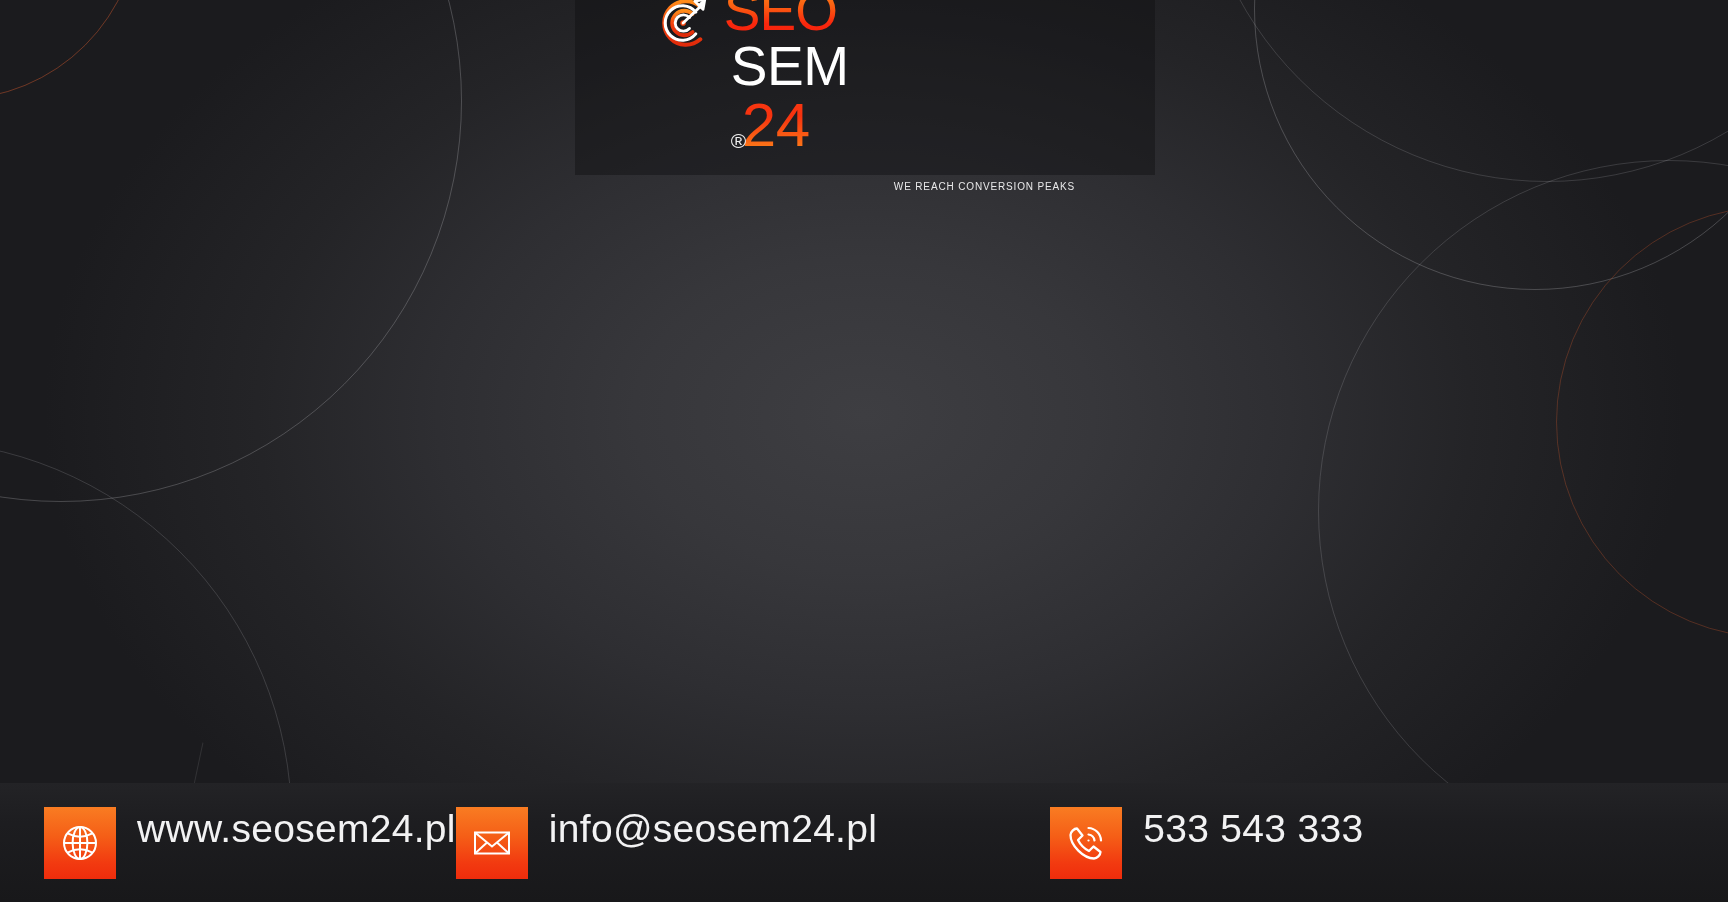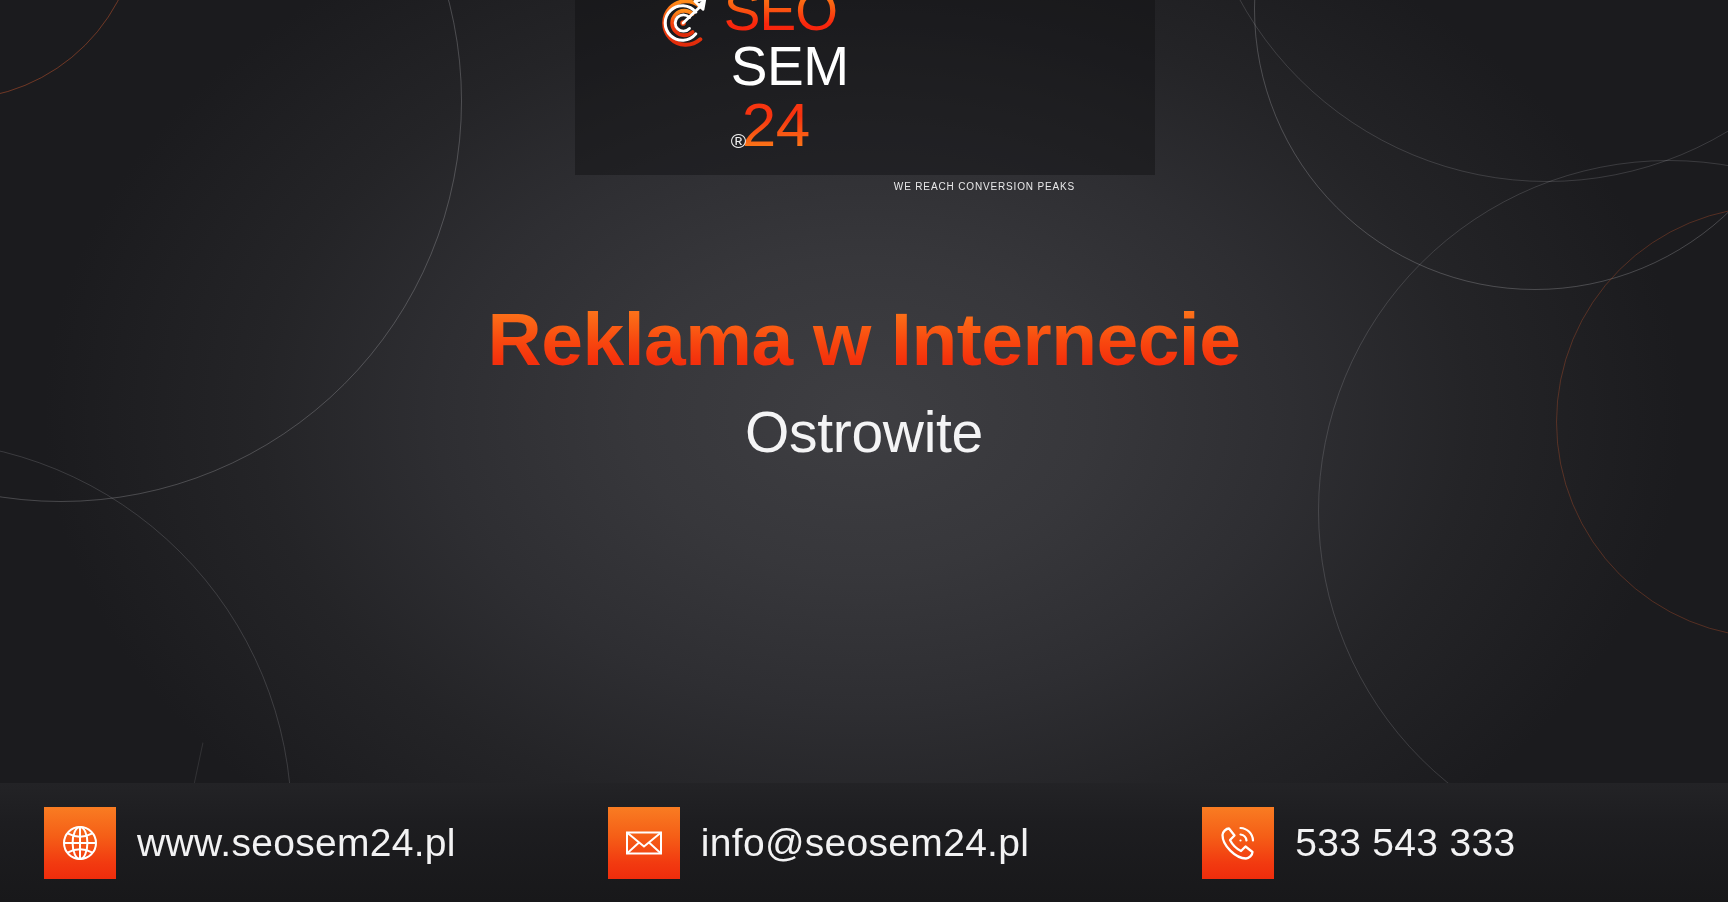--- a/index.html
+++ b/index.html
@@ -163,25 +163,24 @@
     left: 0;
     bottom: 0;
     width: 1728px;
     height: 119px;
     background: linear-gradient(180deg, #232326 0%, #1d1d20 34%, #18181a 100%);
     display: flex;
     align-items: center;
   }
   .contact {
     display: flex;
-    align-items: center;
     gap: 21px;
   }
   #contact-web   { margin-left: 44px; }
-  #contact-email { margin-left: 152px; }
+  #contact-email { }
   #contact-phone { margin-left: 152px; padding-left: 21px; }
 
   .contact-icon {
     width: 72px;
     height: 72px;
     flex: 0 0 auto;
     background: linear-gradient(180deg, #f97c22 0%, #f55f17 40%, #f23a10 78%, #ef2c0c 100%);
     display: flex;
     align-items: center;
     justify-content: center;
@@ -244,24 +243,20 @@
           <span class="sem-text">SEM</span>
           <span class="num-text">24</span>
           <span class="reg-mark">®</span>
         </div>
         <div class="tagline">WE REACH CONVERSION PEAKS</div>
       </div>
 
     </div>
   </div>
 
-  <div id="hero">
-    <h1 id="hero-title">Reklama w Internecie</h1>
-    <div id="hero-subtitle">Ostrowite</div>
-  </div>
 
   <div id="footer">
 
     <div class="contact" id="contact-web">
       <span class="contact-icon">
         <svg width="44" height="44" viewBox="0 0 44 44">
           <circle cx="22" cy="22" r="16" fill="none" stroke="#fff" stroke-width="2"></circle>
           <ellipse cx="22" cy="22" rx="7.4" ry="16" fill="none" stroke="#fff" stroke-width="2"></ellipse>
           <line x1="6" y1="22" x2="38" y2="22" stroke="#fff" stroke-width="2"></line>
           <path d="M 9.6 12.4 Q 22 19 34.4 12.4" fill="none" stroke="#fff" stroke-width="2"></path>

